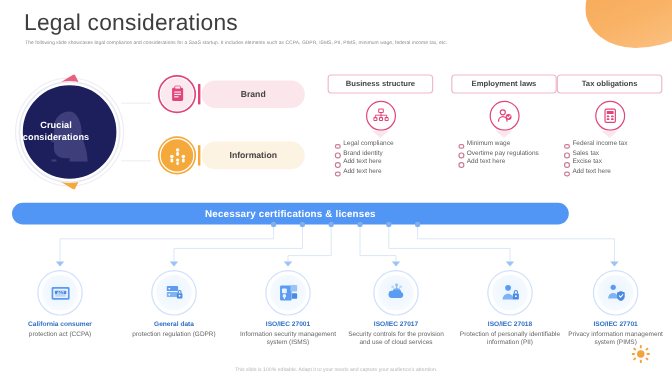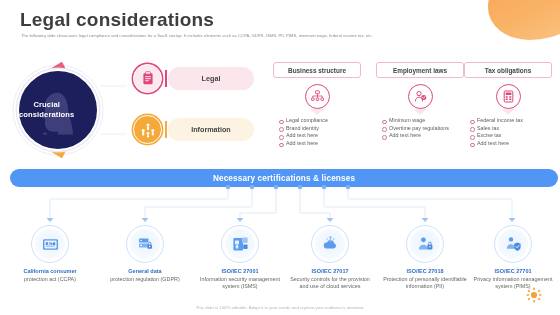--- a/index.html
+++ b/index.html
@@ -17,21 +17,21 @@
     width: 96px; height: 74px;
     background: linear-gradient(155deg,#f7a553 0%, #f9b265 55%, #fbc487 100%);
     border-radius: 50% 48% 58% 44% / 56% 52% 48% 44%;
     filter: blur(0.2px);
   }
   .sun-br { position: absolute; right: 18px; bottom: 12px; width: 16px; height: 16px; }
 
   
   .title {
     position: absolute; left: 20px; top: 9px;
-    font-size: 19px; font-weight: 700; letter-spacing: .2px; color: #3e3e3e;
+    font-size: 19px; font-weight: 400; letter-spacing: .2px; color: #3e3e3e;
   }
   .subtitle {
     position: absolute; left: 21px; top: 33px; width: 500px;
     font-size: 4.1px; line-height: 6px; color: #8b8b8b; letter-spacing: .05px;
   }
 
   
   .hero { position: absolute; left: 8px; top: 62px; width: 118px; height: 96px; }
   .hero-arc { position: absolute; inset: 0; }
   .hero-core {
@@ -90,21 +90,21 @@
     font-size: 5.4px; line-height: 7.6px; color: #5e5e5e;
   }
   .col-list li::before {
     content: ""; position: absolute; left: 0; top: 2.9px;
     width: 2.6px; height: 2.6px; border-radius: 50%;
     border: .7px solid #cc7a99;
   }
 
   
   .banner {
-    position: absolute; left: 10px; top: 169px; width: 548px; height: 18px;
+    position: absolute; left: 10px; top: 169px; width: 464px; height: 18px;
     border-radius: 9px; background: #5296f5;
     display: flex; align-items: center; justify-content: center;
     color: #fff; font-size: 8.2px; font-weight: 700; letter-spacing: .15px;
   }
 
   
   .connectors { position: absolute; left: 0; top: 185px; width: 560px; height: 50px; }
   .cert { position: absolute; width: 90px; text-align: center; }
   .cert-circle {
     width: 38px; height: 38px; border-radius: 50%;
@@ -176,21 +176,21 @@
     <div class="node-icon pink">
       <svg width="14" height="15" viewBox="0 0 14 15">
         <rect x="2.4" y="2.2" width="9.2" height="11" rx="1.2" fill="#e0457b"></rect>
         <rect x="4.6" y="0.6" width="4.8" height="2.6" rx=".8" fill="#fce8ef" stroke="#e0457b" stroke-width=".7"></rect>
         <rect x="4.2" y="5.2" width="5.6" height="1" fill="#fce8ef"></rect>
         <rect x="4.2" y="7.2" width="5.6" height="1" fill="#fce8ef"></rect>
         <rect x="4.2" y="9.2" width="3.6" height="1" fill="#fce8ef"></rect>
       </svg>
     </div>
     <div class="node-bar pink"></div>
-    <div class="node-pill pink">Legal</div>
+    <div class="node-pill pink">Brand</div>
   </div>
 
   <div class="node" style="left:133px; top:115px;">
     <div class="node-icon amber">
       <svg width="16" height="16" viewBox="0 0 16 16">
         <g fill="#ffffff">
           <circle cx="8" cy="3" r="1.5"></circle>
             <rect x="6.9" y="4.6" width="2.2" height="3.4" rx="1"></rect>
           <circle cx="3.2" cy="8.4" r="1.5"></circle>
             <rect x="2.1" y="10" width="2.2" height="3.4" rx="1"></rect>

